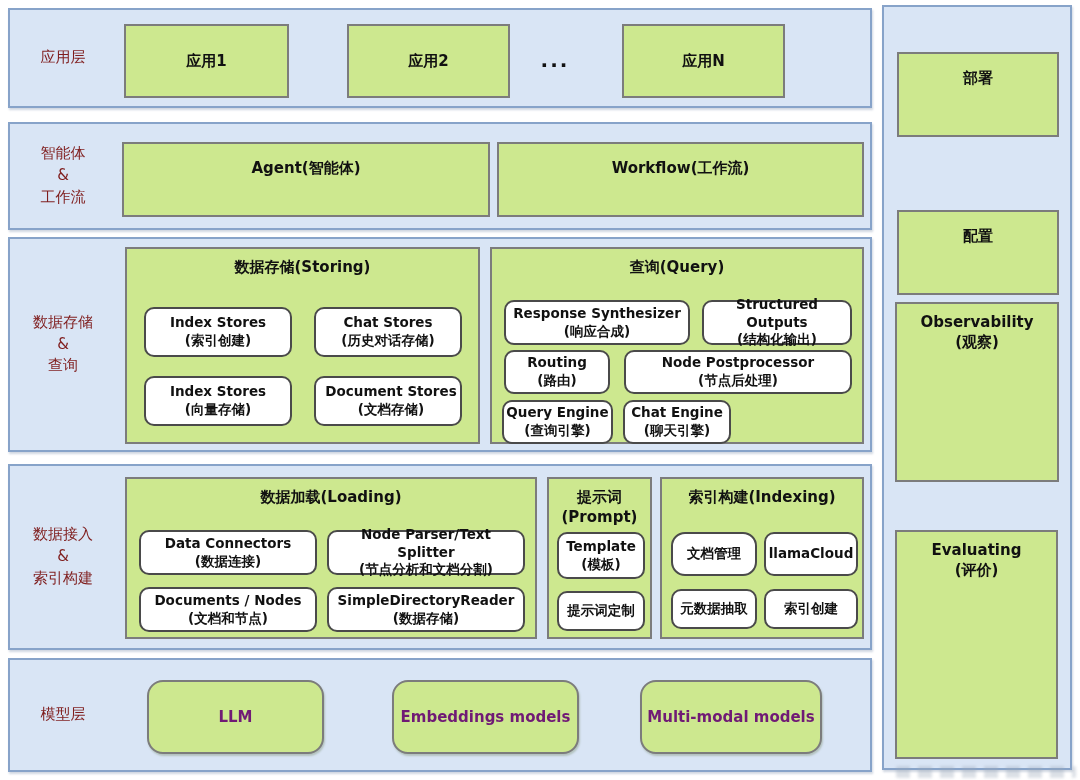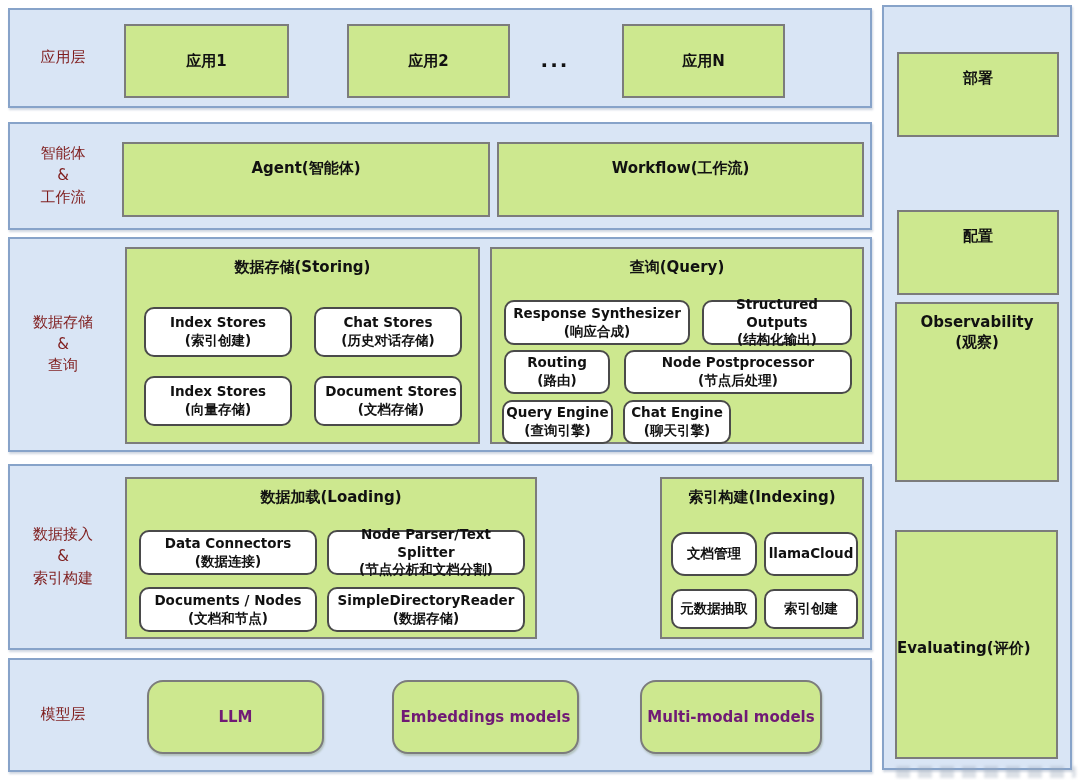--- a/index.html
+++ b/index.html
@@ -152,20 +152,33 @@
       <div class="wbox" style="left:12px;top:108px;width:178px;height:45px;">
         <span>Documents / Nodes</span>
         <span>(文档和节点)</span>
       </div>
       <div class="wbox" style="left:200px;top:108px;width:198px;height:45px;">
         <span>SimpleDirectoryReader</span>
         <span>(数据存储)</span>
       </div>
     </div>
 
+    <div class="gsec" style="left:537px;top:11px;width:105px;height:162px;">
+      <div class="gsec-title">
+        <span style="display:block;">提示词</span>
+        <span style="display:block;">(Prompt)</span>
+      </div>
+      <div class="wbox" style="left:8px;top:53px;width:88px;height:47px;">
+        <span>Template</span>
+        <span>(模板)</span>
+      </div>
+      <div class="wbox" style="left:8px;top:112px;width:88px;height:40px;">
+        <span>提示词定制</span>
+      </div>
+    </div>
 
     <div class="gsec" style="left:650px;top:11px;width:204px;height:162px;">
       <div class="gsec-title">索引构建(Indexing)</div>
       <div class="wbox" style="left:9px;top:53px;width:86px;height:44px;border-radius:14px;">
         <span>文档管理</span>
       </div>
       <div class="wbox" style="left:102px;top:53px;width:94px;height:44px;">
         <span>llamaCloud</span>
       </div>
       <div class="wbox" style="left:9px;top:110px;width:86px;height:40px;">
@@ -196,20 +209,20 @@
     <div class="gbox topalign" style="left:13px;top:45px;width:162px;height:85px;">
       <span>部署</span>
     </div>
     <div class="gbox topalign" style="left:13px;top:167px;width:162px;height:85px;margin-top:36px;">
       <span>配置</span>
     </div>
     <div class="gbox topalign" style="left:11px;top:295px;width:164px;height:180px;flex-direction:column;padding-top:9px;align-items:center;justify-content:flex-start;line-height:1.3;">
       <span>Observability</span>
       <span>(观察)</span>
     </div>
-    <div class="gbox topalign" style="left:11px;top:523px;width:163px;height:229px;flex-direction:row;padding-top:9px;align-items:center;justify-content:flex-start;line-height:1.3;">
+    <div class="gbox topalign" style="left:11px;top:523px;width:163px;height:229px;flex-direction:column;padding-top:9px;align-items:center;justify-content:flex-start;line-height:1.3;">
       <span>Evaluating</span>
       <span>(评价)</span>
     </div>
   </div>
 
   <div class="watermark"></div>
 </div>
 
 </body></html>

